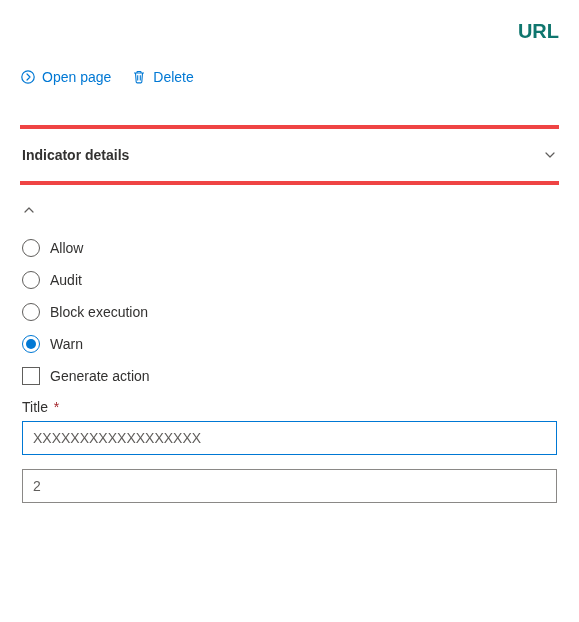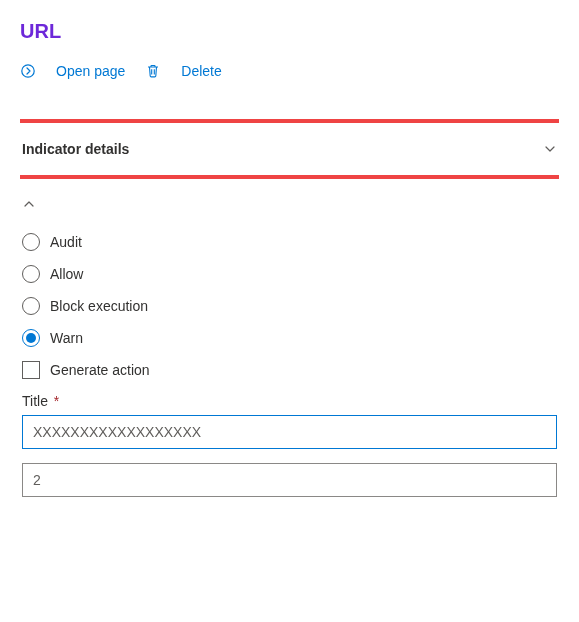--- a/index.html
+++ b/index.html
@@ -7,34 +7,35 @@
       font-family: "Segoe UI", -apple-system, sans-serif;
       font-size: 14px;
       color: #323130;
       padding: 20px 20px 4px 20px;
       width: 579px;
       background: #fff;
     }
     .page-title {
       font-size: 20px;
       font-weight: 600;
-      color: #6d28d9;
-      margin-bottom: 20px;
+      color: #0f766e;
+      margin-bottom: 26px;
+      text-align: right;
     }
     .action-bar {
       display: flex;
       gap: 20px;
       align-items: center;
       padding-bottom: 30px;
       margin-bottom: 10px;
     }
     .action-link {
       display: inline-flex;
       align-items: center;
-      gap: 20px;
+      gap: 6px;
       color: #0078d4;
       cursor: pointer;
       font-size: 14px;
     }
     .action-link .icon svg { display: block; }
     .section {
       border-top: 4px solid #ef4444;
     }
     .section-header {
       display: flex;
@@ -142,26 +143,26 @@
       <svg width="14" height="14" viewBox="0 0 14 14" fill="none">
         <path d="M3 9l4-4 4 4" stroke-width="1.2" stroke-linecap="round" stroke-linejoin="round"></path>
       </svg>
     </span>
   </div>
 
   <div class="section-body">
 
     <div class="radio-row">
       <span class="radio-outline"></span>
-      <span class="option-label">Audit</span>
+      <span class="option-label">Allow</span>
     </div>
 
     <div class="radio-row">
       <span class="radio-outline"></span>
-      <span class="option-label">Allow</span>
+      <span class="option-label">Audit</span>
     </div>
 
     <div class="radio-row">
       <span class="radio-outline"></span>
       <span class="option-label">Block execution</span>
     </div>
 
     <div class="radio-row radio-selected">
       <span class="radio-outline">
           <span class="radio-dot"></span>

